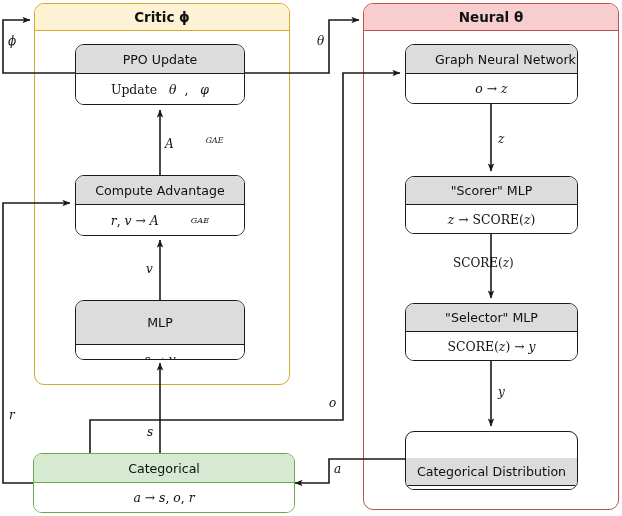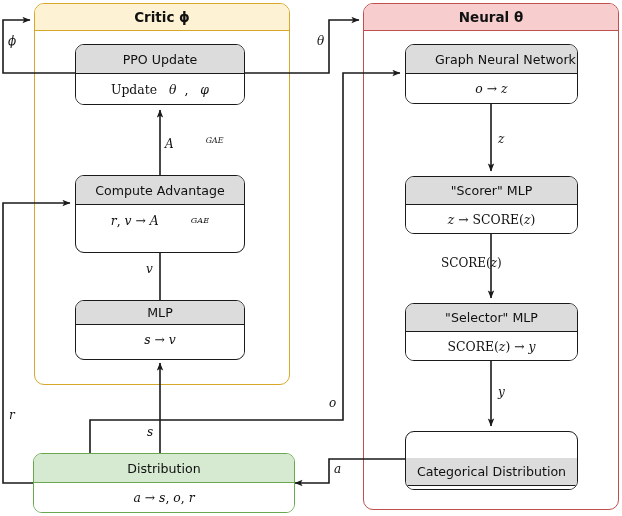--- a/index.html
+++ b/index.html
@@ -81,43 +81,43 @@
   <div class="node" style="left:75px;top:44px;width:170px;height:61px;">
     <div class="top" style="height:29px;">PPO Update</div>
     <div class="bot" style="height:30px;gap:8px;">
       <span class="mup">Update&nbsp;</span>
         <span class="mi">θ</span>
         <span class="mup">,&nbsp;</span>
         <span class="mi">φ</span>
     </div>
   </div>
 
-  <div class="node" style="left:75px;top:175px;width:170px;height:78px;">
+  <div class="node" style="left:75px;top:175px;width:170px;height:61px;">
     <div class="top" style="height:29px;">Compute Advantage</div>
     <div class="bot" style="height:30px;">
       <span class="mi">r</span>
         <span class="mup">,&nbsp;</span>
         <span class="mi">v</span>
         <span class="mup">&nbsp;→&nbsp;</span>
         <span class="mi">A</span>
         <sup class="g">GAE</sup>
     </div>
   </div>
 
   <div class="node" style="left:75px;top:300px;width:170px;height:60px;">
-    <div class="top" style="height:24px;">MLP</div>
+    <div class="top" style="height:44px;">MLP</div>
     <div class="bot" style="height:29px;">
       <span class="mi">s</span>
         <span class="mup">&nbsp;→&nbsp;</span>
         <span class="mi">v</span>
     </div>
   </div>
 
   <div class="node" style="left:33px;top:453px;width:262px;height:60px;border-color:#6aa84f;">
-    <div class="top" style="height:29px;background:#d5ead1;border-bottom:1.4px solid #6aa84f;">Distribution</div>
+    <div class="top" style="height:29px;background:#d5ead1;border-bottom:1.4px solid #6aa84f;">Categorical</div>
     <div class="bot" style="height:29px;">
       <span class="mi">a</span>
         <span class="mup">&nbsp;→&nbsp;</span>
         <span class="mi">s</span>
         <span class="mup">,&nbsp;</span>
         <span class="mi">o</span>
         <span class="mup">,&nbsp;</span>
         <span class="mi">r</span>
     </div>
   </div>
@@ -162,16 +162,16 @@
 
   <div class="elabel" style="left:8px;top:34px;">ϕ</div>
   <div class="elabel" style="left:317px;top:34px;">θ</div>
   <div class="elabel" style="left:165px;top:136px;"><span class="mi">A</span><sup class="g">GAE</sup></div>
   <div class="elabel" style="left:146px;top:262px;">v</div>
   <div class="elabel" style="left:147px;top:425px;">s</div>
   <div class="elabel" style="left:9px;top:408px;">r</div>
   <div class="elabel" style="left:329px;top:396px;">o</div>
   <div class="elabel" style="left:334px;top:462px;">a</div>
   <div class="elabel" style="left:498px;top:132px;">z</div>
-  <div class="elabel" style="left:441px;top:256px;"><span class="mup">SCORE(</span><span class="mi">z</span><span class="mup">)</span></div>
+  <div class="elabel" style="left:453px;top:256px;"><span class="mup">SCORE(</span><span class="mi">z</span><span class="mup">)</span></div>
   <div class="elabel" style="left:498px;top:385px;">y</div>
 
 </div>
 
 </body></html>

